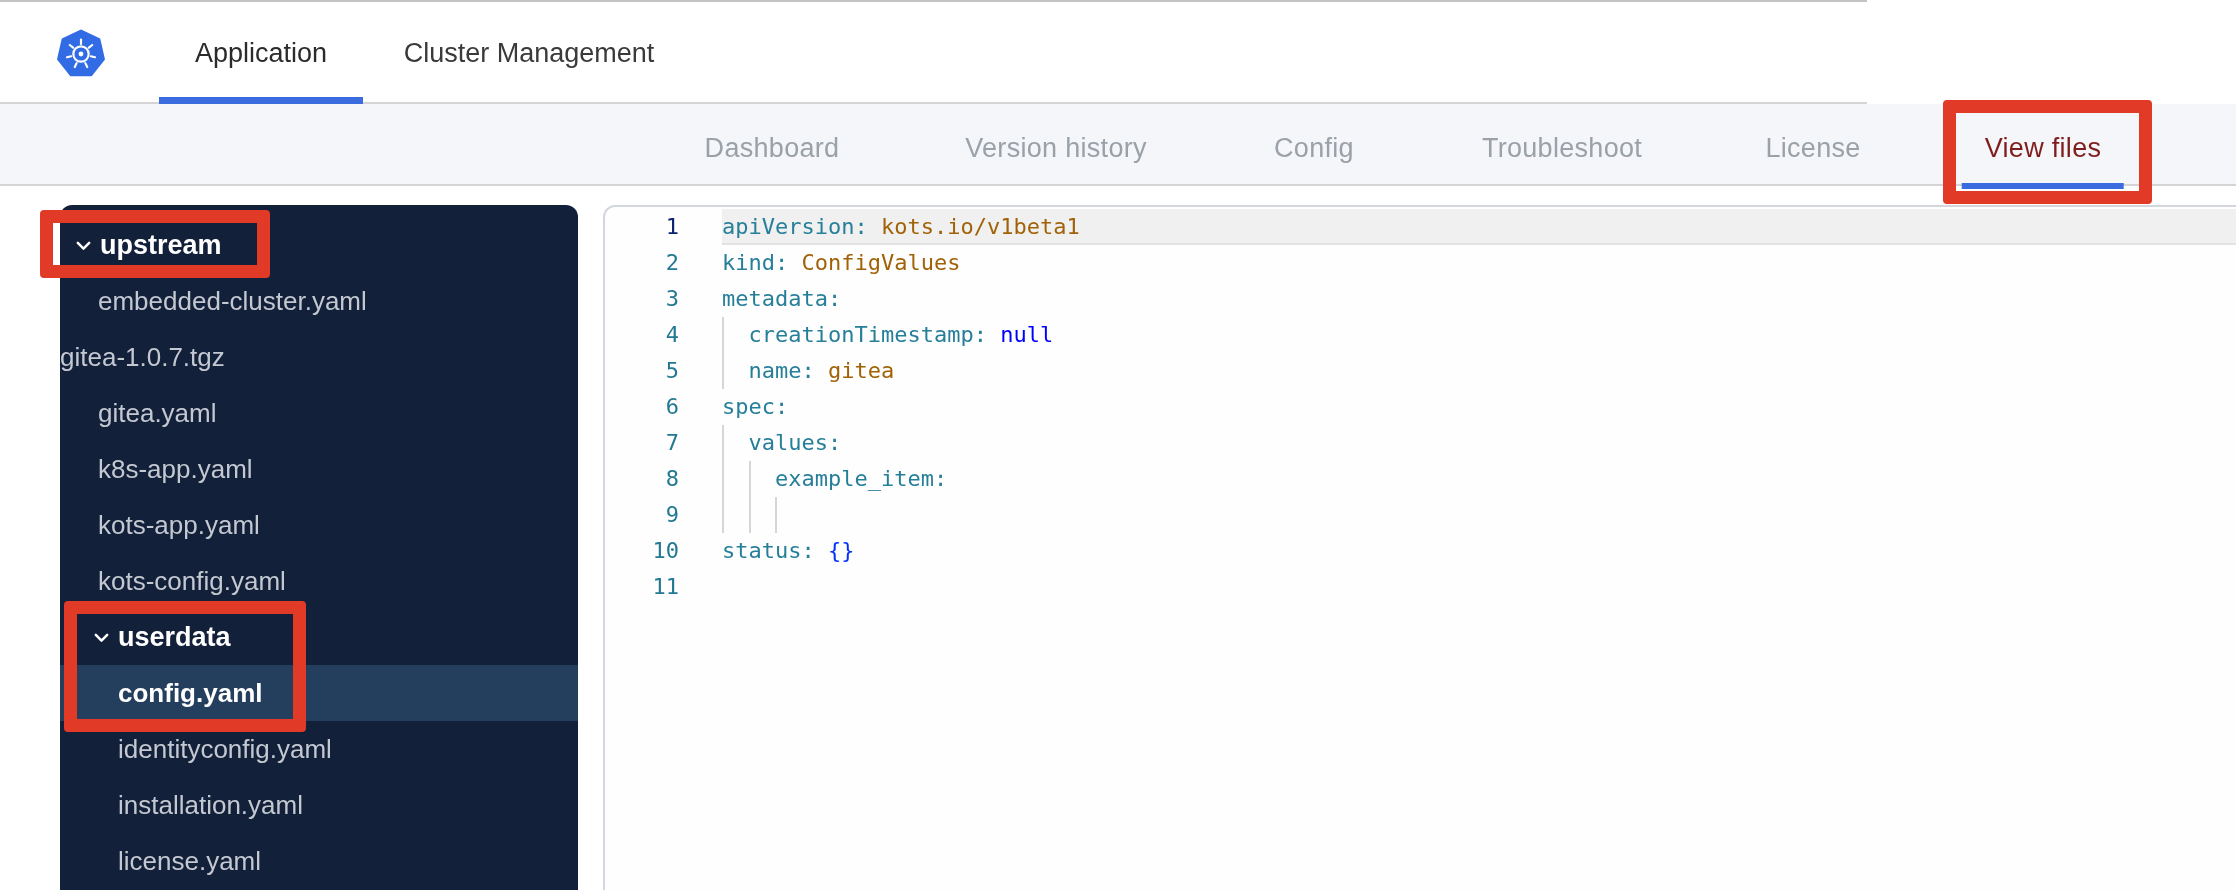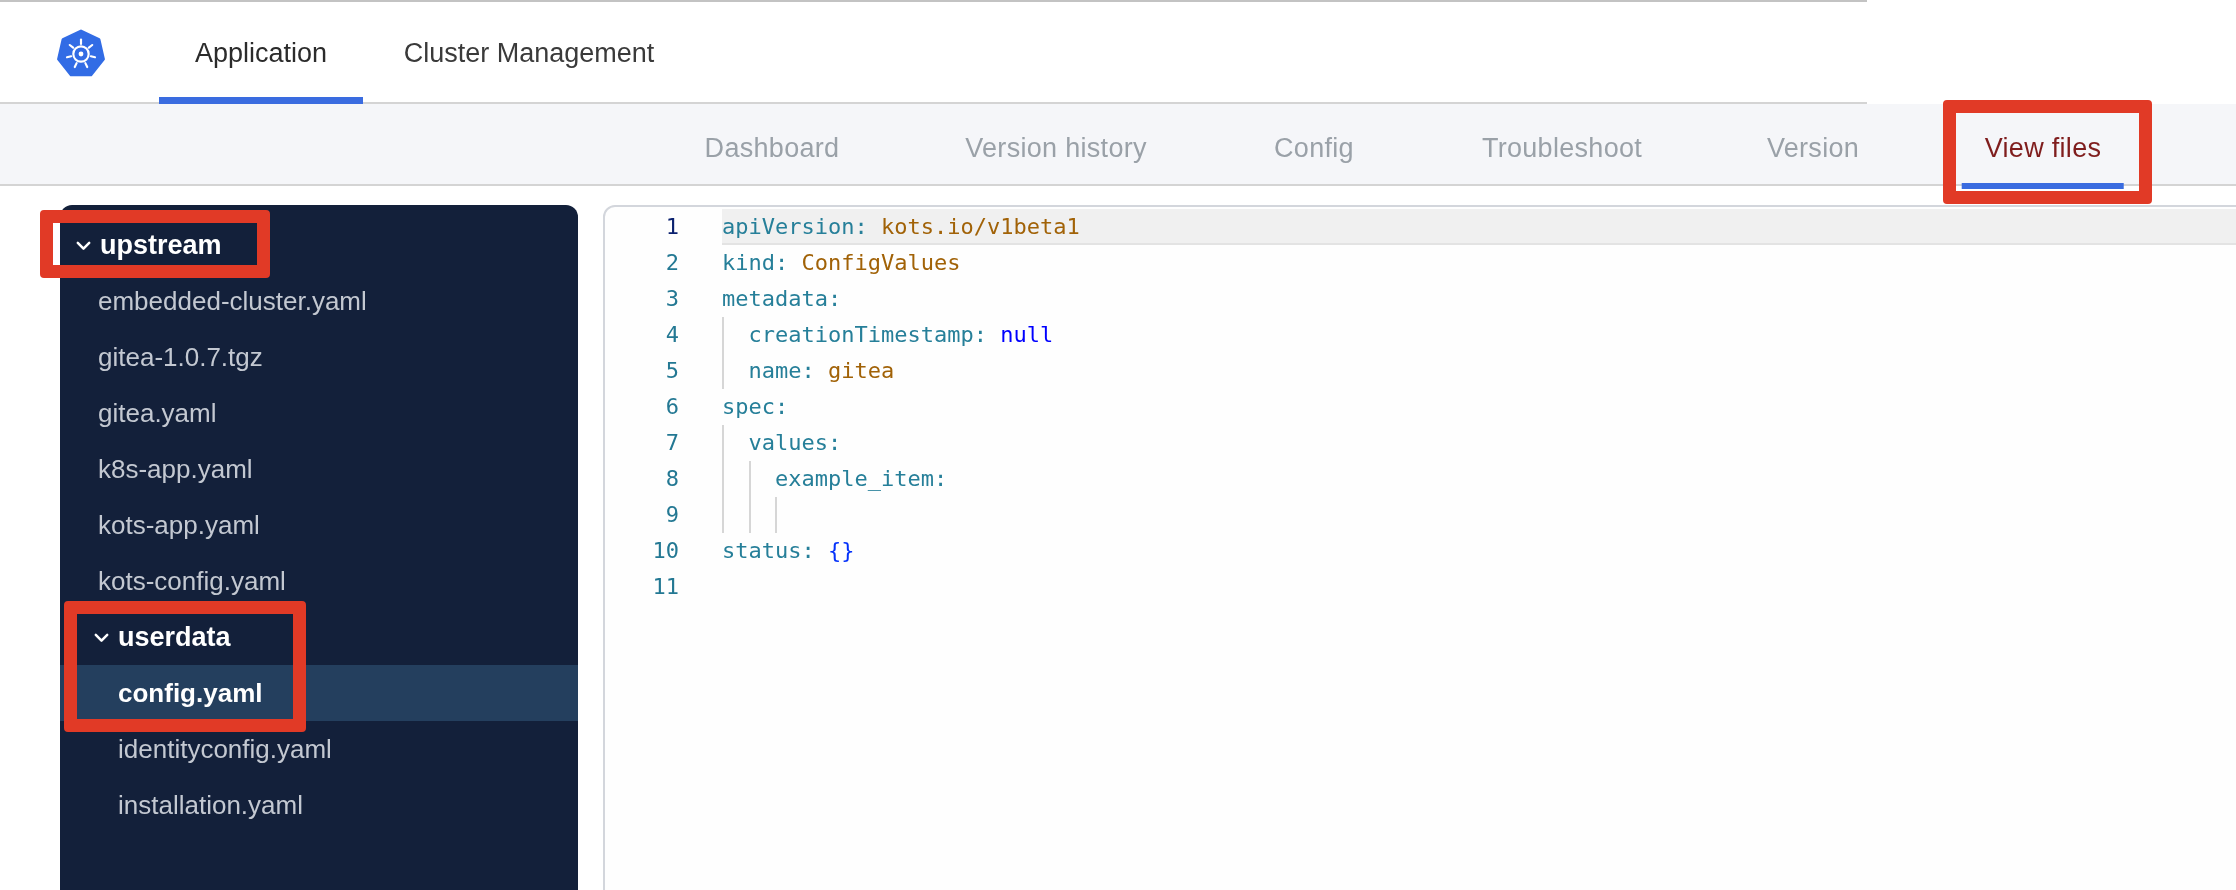--- a/index.html
+++ b/index.html
@@ -96,41 +96,41 @@
       <div class="stab" style="left: 1056px;">
         <span>Version history</span>
       </div>
       <div class="stab" style="left: 1314px;">
         <span>Config</span>
       </div>
       <div class="stab" style="left: 1562px;">
         <span>Troubleshoot</span>
       </div>
       <div class="stab" style="left: 1813px;">
-        <span>Version</span>
+        <span>License</span>
       </div>
       <div class="stab active" style="left: 2043px;">
         <span>View files</span>
         <span class="underline"></span>
       </div>
     </div>
 
   <div class="sidebar">
       <div class="tree-row" style="padding-left: 12px;">
         <span class="chev">
           <svg width="19" height="19" viewBox="0 0 16 16">
             <path d="M3.2 5.8 8 10.6l4.8-4.8" stroke="#ffffff" stroke-width="2.1" fill="none" stroke-linecap="round" stroke-linejoin="round"></path>
           </svg>
         </span>
         <span class="lbl-folder">upstream</span>
       </div>
       <div class="tree-row" style="padding-left: 38px;">
         <span class="lbl-file">embedded-cluster.yaml</span>
       </div>
-      <div class="tree-row" style="padding-left: 38px;">
+      <div class="tree-row" style="">
         <span class="lbl-file">gitea-1.0.7.tgz</span>
       </div>
       <div class="tree-row" style="padding-left: 38px;">
         <span class="lbl-file">gitea.yaml</span>
       </div>
       <div class="tree-row" style="padding-left: 38px;">
         <span class="lbl-file">k8s-app.yaml</span>
       </div>
       <div class="tree-row" style="padding-left: 38px;">
         <span class="lbl-file">kots-app.yaml</span>
@@ -148,20 +148,23 @@
       </div>
       <div class="tree-row selected" style="padding-left: 58px;">
         <span class="lbl-file">config.yaml</span>
       </div>
       <div class="tree-row" style="padding-left: 58px;">
         <span class="lbl-file">identityconfig.yaml</span>
       </div>
       <div class="tree-row" style="padding-left: 58px;">
         <span class="lbl-file">installation.yaml</span>
       </div>
+      <div class="tree-row" style="padding-left: 58px;">
+        <span class="lbl-file">license.yaml</span>
+      </div>
     </div>
 
   <div class="editor">
       <div class="code-line"><div class="hl"></div><span class="ln active">1</span><span class="code-text"><span class="tok-key">apiVersion:</span><span class="tok-str"> kots.io/v1beta1</span></span></div>
       <div class="code-line"><span class="ln">2</span><span class="code-text"><span class="tok-key">kind:</span><span class="tok-str"> ConfigValues</span></span></div>
       <div class="code-line"><span class="ln">3</span><span class="code-text"><span class="tok-key">metadata:</span></span></div>
       <div class="code-line"><span class="ln">4</span><div class="guide" style="left: 117px;"></div><span class="code-text"><span class="tok-key">  creationTimestamp:</span><span class="tok-kw"> null</span></span></div>
       <div class="code-line"><span class="ln">5</span><div class="guide" style="left: 117px;"></div><span class="code-text"><span class="tok-key">  name:</span><span class="tok-str"> gitea</span></span></div>
       <div class="code-line"><span class="ln">6</span><span class="code-text"><span class="tok-key">spec:</span></span></div>
       <div class="code-line"><span class="ln">7</span><div class="guide" style="left: 117px;"></div><span class="code-text"><span class="tok-key">  values:</span></span></div>

